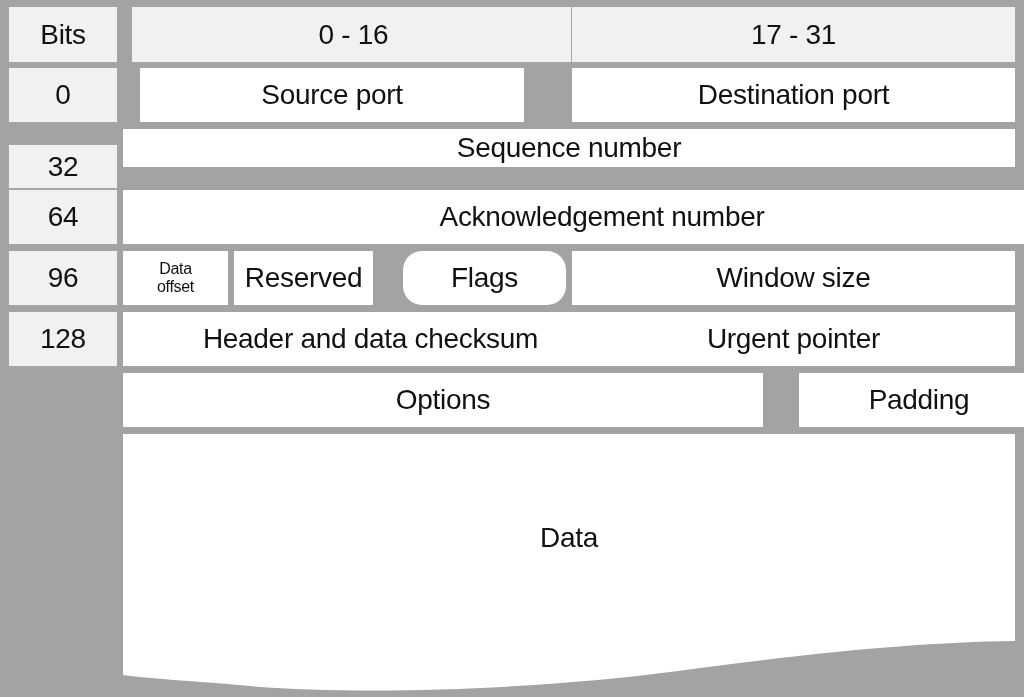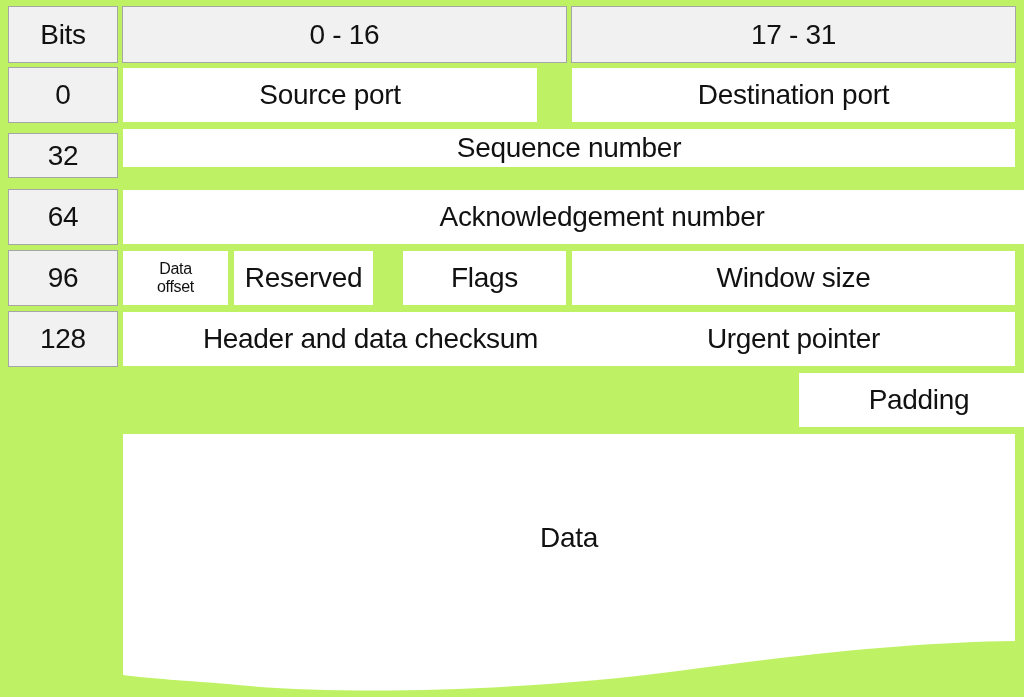--- a/index.html
+++ b/index.html
@@ -4,21 +4,21 @@
 <style>
   html, body {
     margin: 0;
     padding: 0;
     background: #000000;
   }
   .canvas {
     position: relative;
     width: 1024px;
     height: 697px;
-    background: #bef264;
+    background: #a3a3a3;
     overflow: hidden;
     font-family: "Liberation Sans", sans-serif;
     color: #111111;
     text-decoration: underline;
   }
   .cell {
     position: absolute;
     background: #ffffff;
     display: flex;
     align-items: center;
@@ -67,45 +67,46 @@
     letter-spacing: -0.3px;
     color: #111111;
   }
 </style>
 </head>
 <body>
 
 <div class="canvas">
 
   <div class="cell gray" style="left:9px; top:7px; width:108px; height:55px;">Bits</div>
-  <div class="cell gray" style="left:123px; top:7px; width:443px; height:55px;">0 - 16</div>
+  <div class="cell gray" style="left:132px; top:7px; width:443px; height:55px;">0 - 16</div>
   <div class="cell gray" style="left:572px; top:7px; width:443px; height:55px;">17 - 31</div>
 
   <div class="cell gray" style="left:9px; top:68px; width:108px; height:54px;">0</div>
-  <div class="cell" style="left:123px; top:68px; width:414px; height:54px;">Source port</div>
+  <div class="cell" style="left:140px; top:68px; width:384px; height:54px;">Source port</div>
   <div class="cell" style="left:572px; top:68px; width:443px; height:54px;">Destination port</div>
 
-  <div class="cell gray" style="left:9px; top:134px; width:108px; height:43px;">32</div>
+  <div class="cell gray" style="left:9px; top:145px; width:108px; height:43px;">32</div>
   <div class="cell" style="left:123px; top:129px; width:892px; height:38px;">Sequence number</div>
 
   <div class="cell gray" style="left:9px; top:190px; width:108px; height:54px;">64</div>
   <div class="cell" style="left:123px; top:190px; width:892px; height:54px;padding-left:33px;">Acknowledgement number</div>
 
   <div class="cell gray" style="left:9px; top:251px; width:108px; height:54px;">96</div>
   <div class="cell small" style="left:123px; top:251px; width:105px; height:54px;">
     <span class="wrapbox">Data offset</span>
   </div>
   <div class="cell" style="left:234px; top:251px; width:139px; height:54px;text-align:center;">Reserved</div>
-  <div class="cell" style="left:403px; top:251px; width:163px; height:54px;">Flags</div>
+  <div class="cell" style="left:403px; top:251px; width:163px; height:54px;border-radius:19px;">Flags</div>
   <div class="cell" style="left:572px; top:251px; width:443px; height:54px;">Window size</div>
 
   <div class="cell gray" style="left:9px; top:312px; width:108px; height:54px;">128</div>
   <div class="cell" style="left:123px; top:312px; width:443px; height:54px;padding-left:26px;">Header and data checksum</div>
   <div class="cell" style="left:572px; top:312px; width:443px; height:54px;">Urgent pointer</div>
 
+  <div class="cell" style="left:123px; top:373px; width:640px; height:54px;">Options</div>
   <div class="cell" style="left:775px; top:373px; width:240px; height:54px;margin-left:24px;">Padding</div>
 
   <div class="data-region">
     <svg viewBox="0 0 892 263" preserveAspectRatio="none">
       <path d="M0 0 H892 V207 C800 208 695 218 555 237 C410 256 230 262 115 251 C60 246 28 245 0 241 Z" fill="#ffffff"></path>
     </svg>
     <div class="data-label">Data</div>
   </div>
 
 </div>

